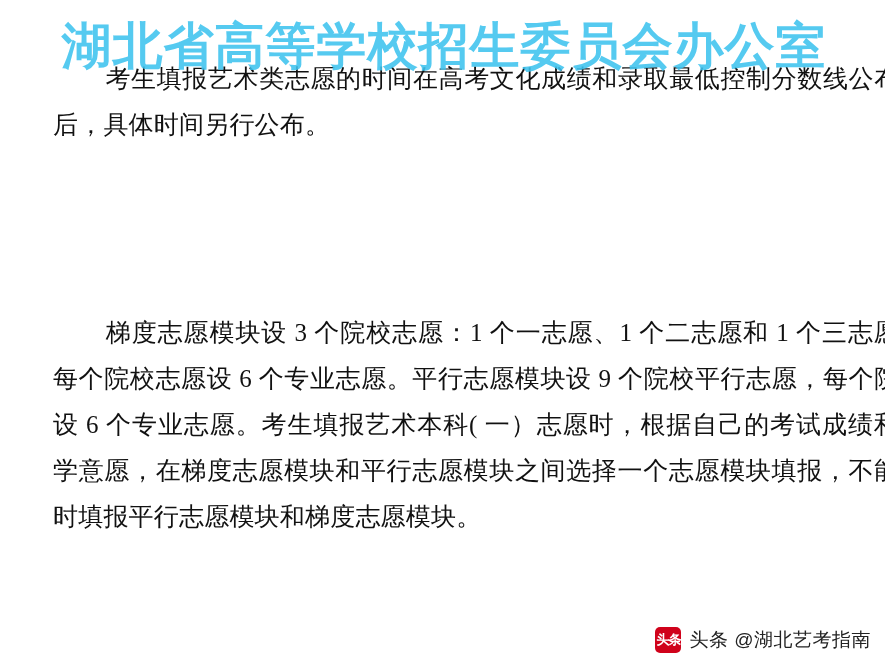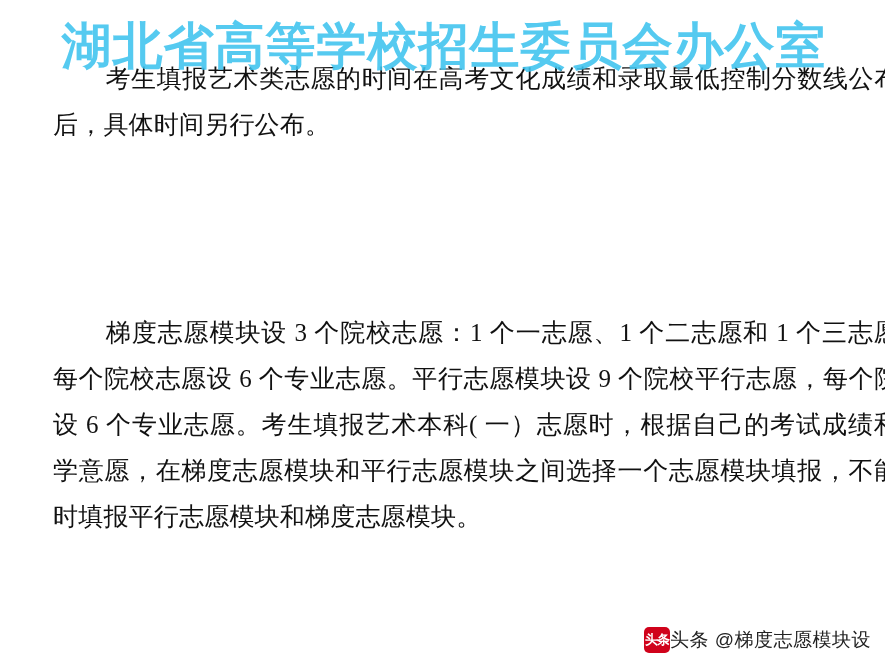--- a/index.html
+++ b/index.html
@@ -93,21 +93,21 @@
   #p2 { top: 158px; }
   #p3 { top: 310px; }
 
   
   .badge {
     position: absolute;
     right: 14px;
     bottom: 12px;
     display: flex;
     align-items: center;
-    gap: 0;
+    gap: 8px;
     z-index: 6;
   }
   .badge-logo {
     width: 26px;
     height: 26px;
     border-radius: 5px;
     background: #d0021b;
     color: #ffffff;
     font-family: "Liberation Sans", sans-serif;
     font-size: 13px;
@@ -133,14 +133,14 @@
 <div class="doc">
 
   <div class="para" id="p1"><span class="indent"></span><span>考生填报艺术类志愿的时间在高考文化成绩和录取最低控制分数线公布之后，具体时间另行公布。</span></div>
 
 
   <div class="para" id="p3"><span class="indent"></span><span>梯度志愿模块设 3 个院校志愿：1 个一志愿、1 个二志愿和 1 个三志愿，每个院校志愿设 6 个专业志愿。平行志愿模块设 9 个院校平行志愿，每个院校设 6 个专业志愿。考生填报艺术本科( 一）志愿时，根据自己的考试成绩和升学意愿，在梯度志愿模块和平行志愿模块之间选择一个志愿模块填报，不能同时填报平行志愿模块和梯度志愿模块。</span></div>
 </div>
 
 <div class="badge">
   <div class="badge-logo">头条</div>
-  <div class="badge-text">头条 @梯度志愿模块设</div>
+  <div class="badge-text">头条 @湖北艺考指南</div>
 </div>
 
 </body></html>

